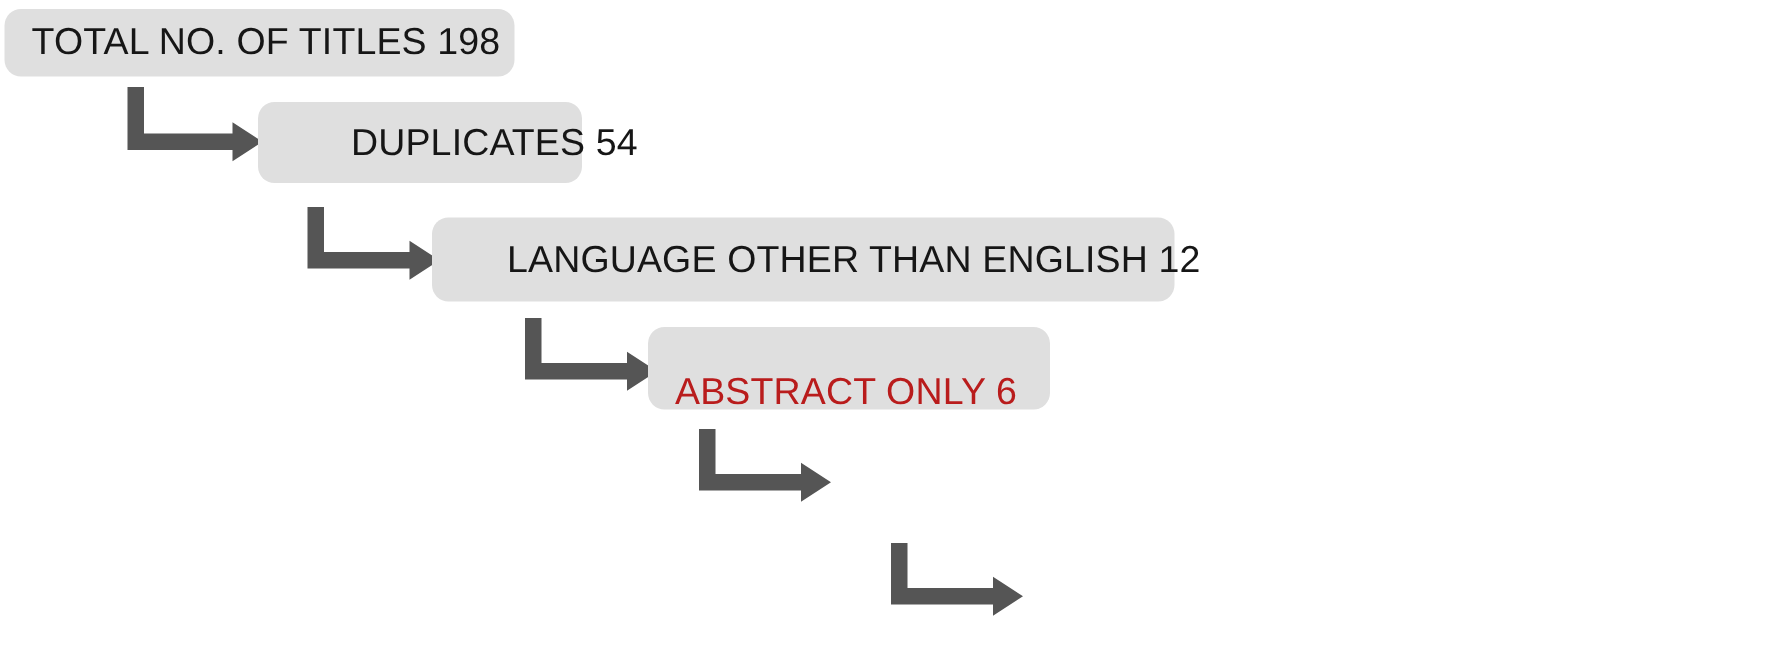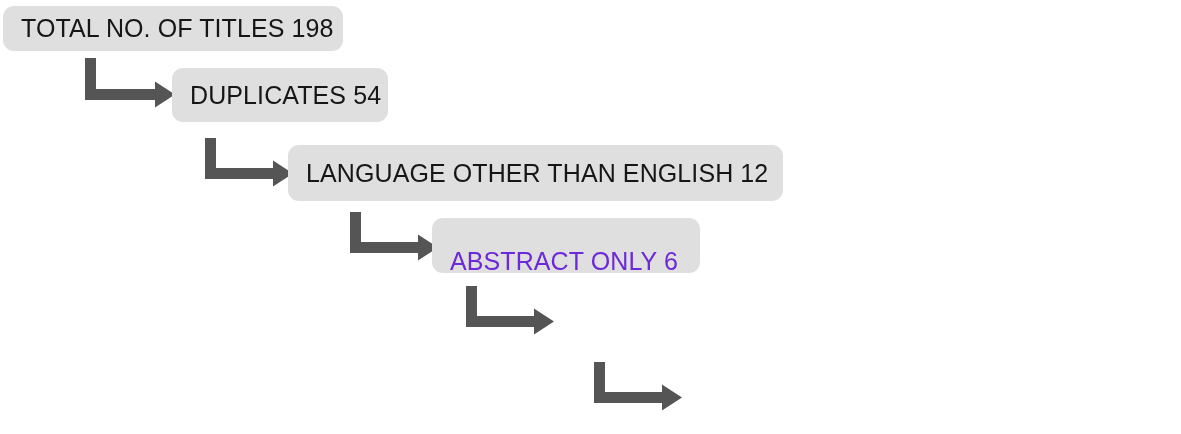--- a/index.html
+++ b/index.html
@@ -73,21 +73,21 @@
     </div>
     <div class="flow-arrow" style="left: 594px; top: 362px; width: 88px; height: 47px;">
       <svg width="88" height="47" viewBox="0 0 88 47">
         <path d="M 0 0 L 11 0 L 11 30 L 68 30 L 68 22.5 L 88 35.5 L 68 48.5 L 68 41 L 0 41 Z" fill="#555555"></path>
       </svg>
     </div>
     <div class="flow-box" style="left: 3px; top: 6px; width: 340px; height: 45px; background: rgb(223, 223, 223);">
       <span class="flow-box-label" style="color: rgb(22, 22, 22);">TOTAL NO. OF TITLES 198</span>
     </div>
     <div class="flow-box" style="left: 172px; top: 68px; width: 216px; height: 54px; background: rgb(223, 223, 223);">
-      <span class="flow-box-label" style="color: rgb(22, 22, 22);">DUPLICATES 54</span>
+      <span class="flow-box-label" style="color: rgb(22, 22, 22); margin-left: 44px;">DUPLICATES 54</span>
     </div>
     <div class="flow-box" style="left: 288px; top: 145px; width: 495px; height: 56px; background: rgb(223, 223, 223);">
-      <span class="flow-box-label" style="color: rgb(22, 22, 22);">LANGUAGE OTHER THAN ENGLISH 12</span>
+      <span class="flow-box-label" style="color: rgb(22, 22, 22); margin-left: 32px;">LANGUAGE OTHER THAN ENGLISH 12</span>
     </div>
     <div class="flow-box" style="left: 432px; top: 218px; width: 268px; height: 55px; background: rgb(223, 223, 223);">
-      <span class="flow-box-label" style="color: #6d28d9; margin-top: 32px;">ABSTRACT ONLY 6</span>
+      <span class="flow-box-label" style="color: #b91c1c; margin-top: 32px;">ABSTRACT ONLY 6</span>
     </div>
   </div>
 
 </body></html>

